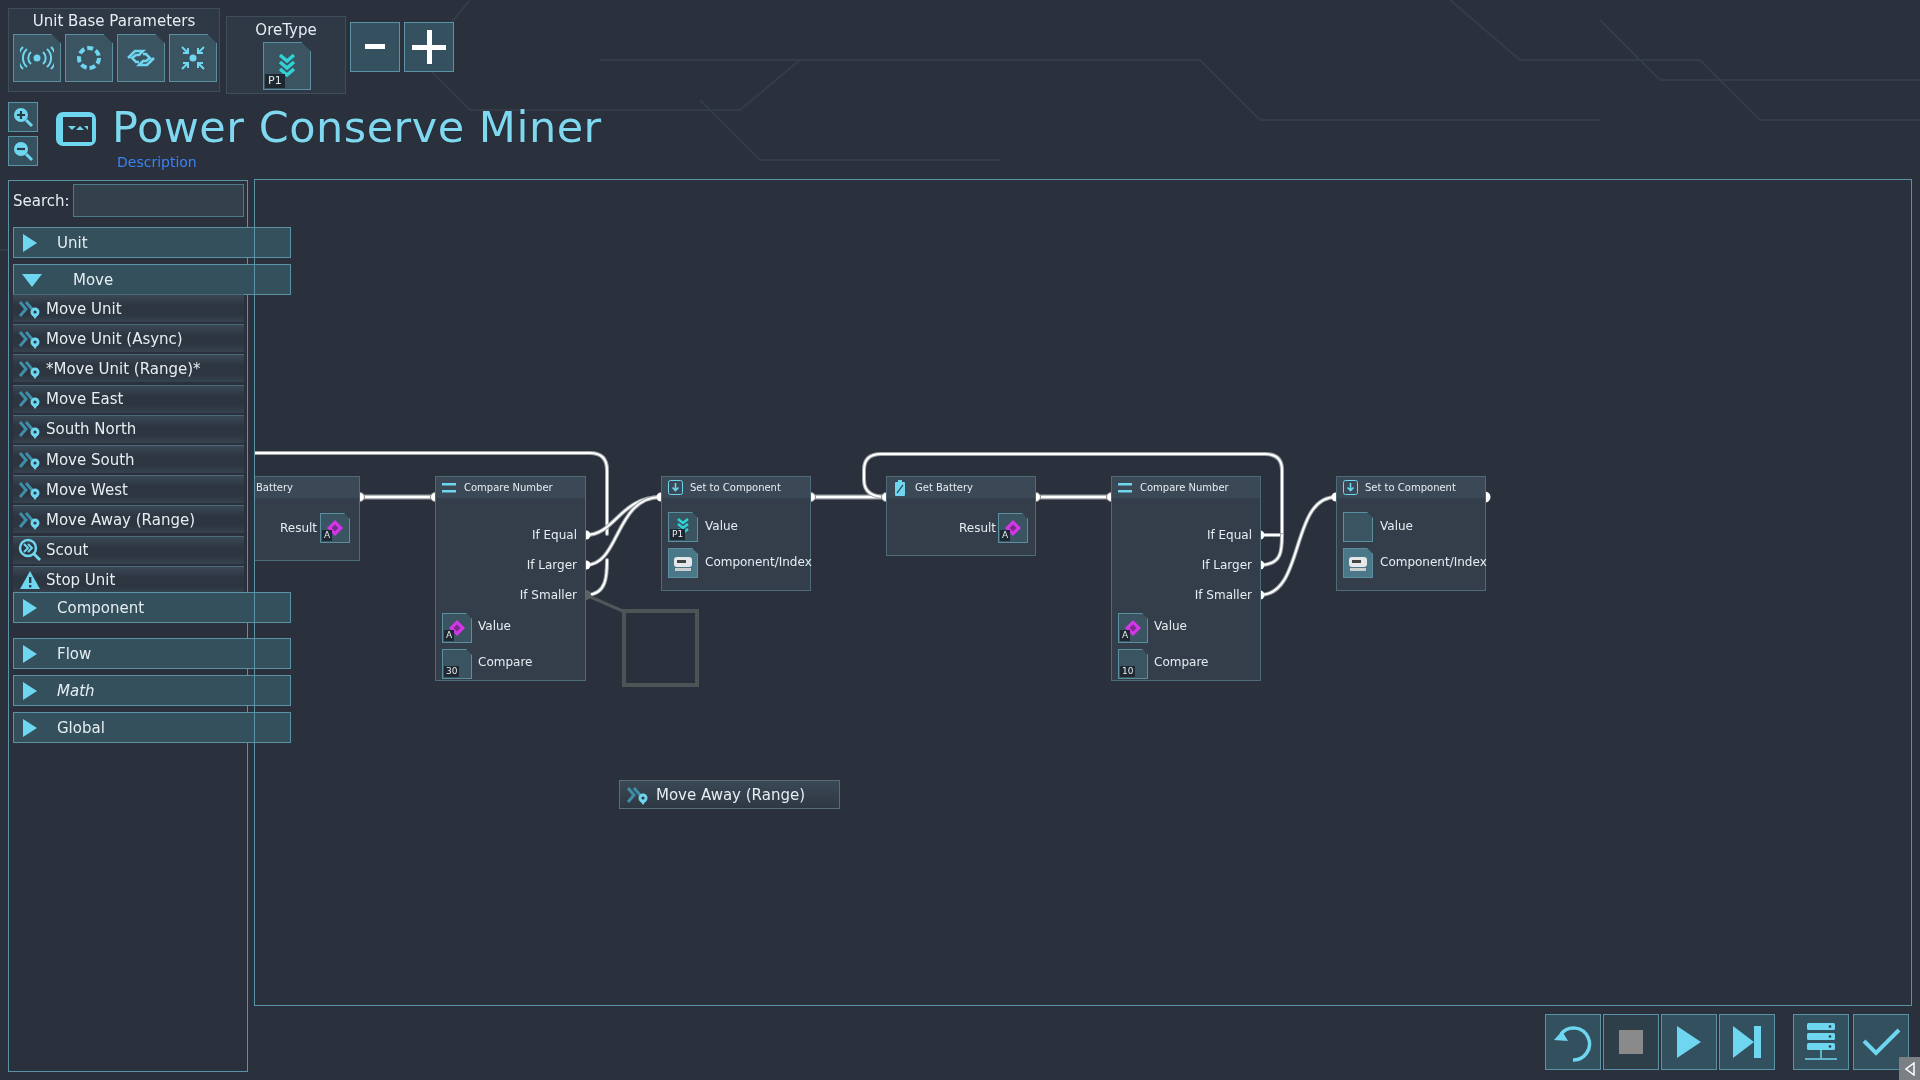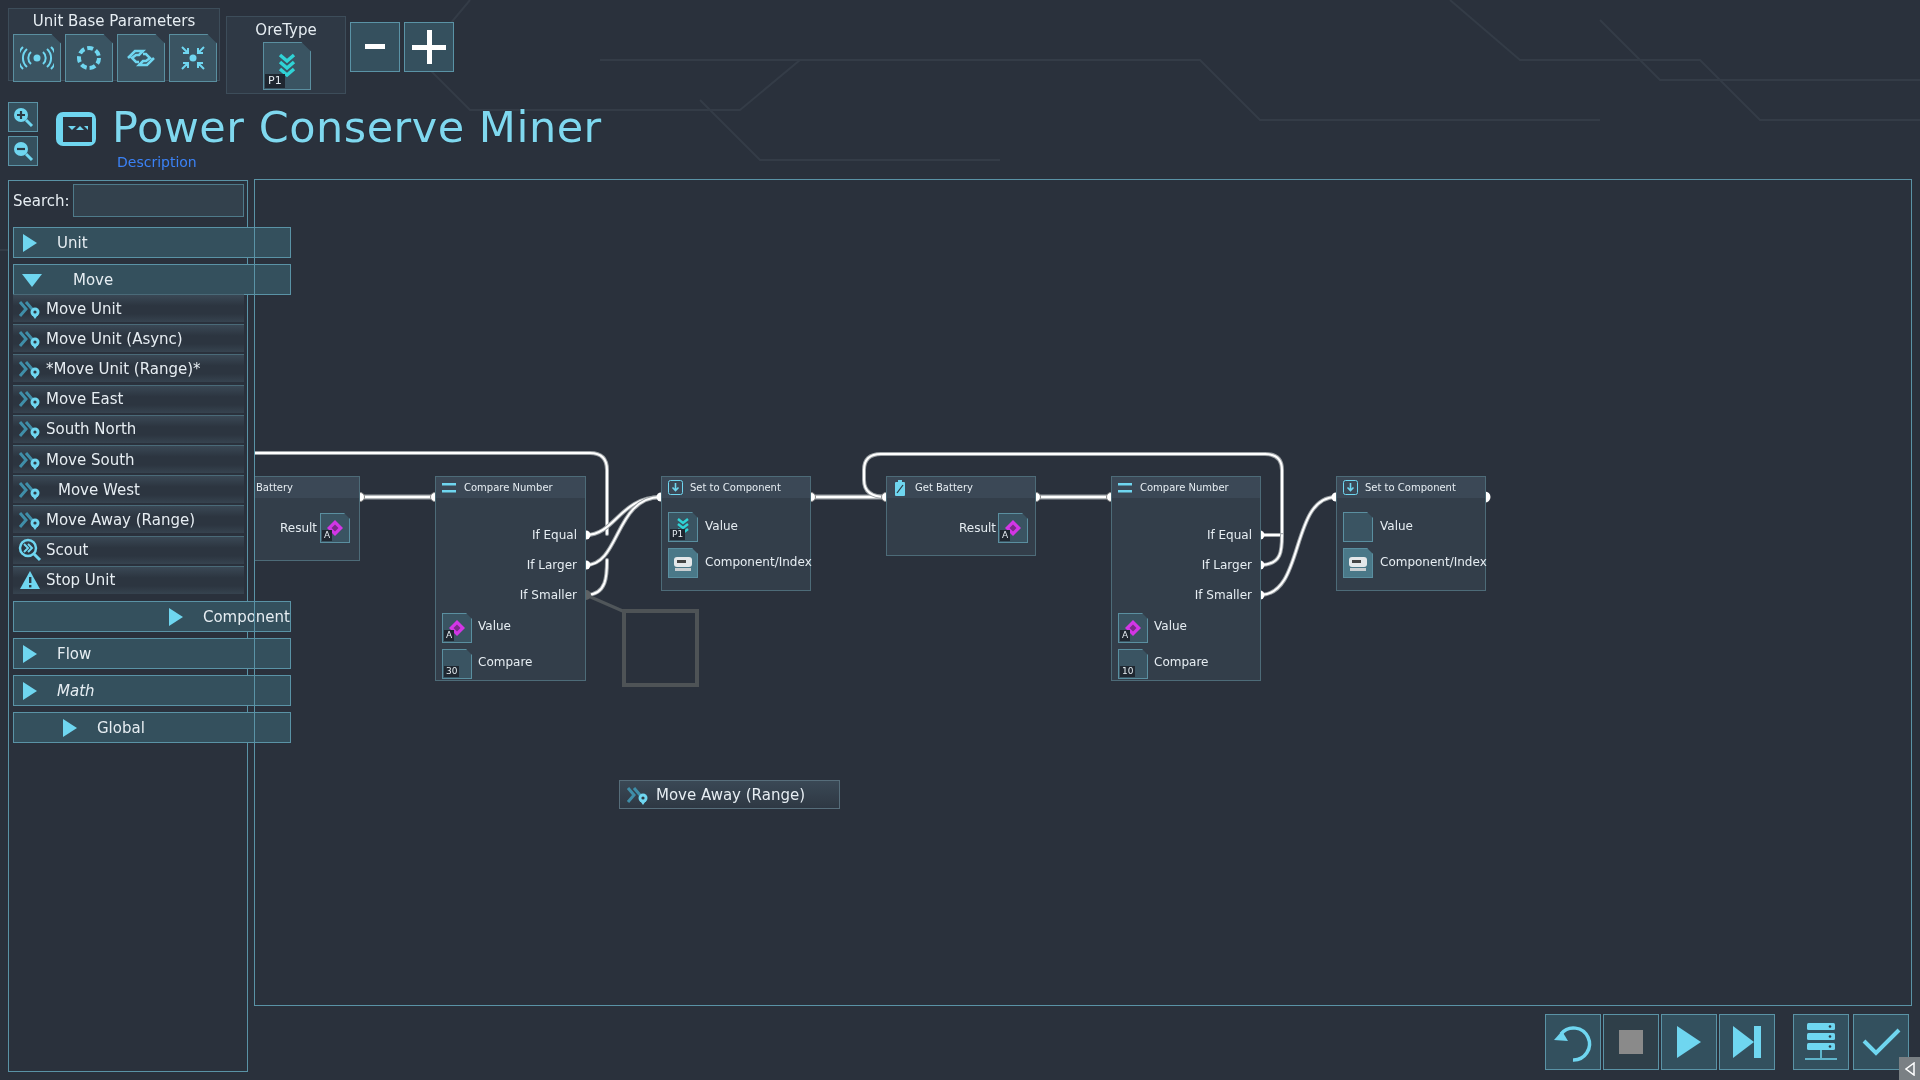--- a/index.html
+++ b/index.html
@@ -88,21 +88,21 @@
   <g stroke="#343c47" stroke-width="2" fill="none">
     <path d="M470 0 L420 60 L470 110 L740 110 L800 60 L1000 60"></path>
     <path d="M600 60 L1200 60 L1260 120 L1600 120"></path>
     <path d="M1450 0 L1520 60 L1700 60 L1760 120 L1920 120"></path>
     <path d="M700 100 L760 160 L1000 160"></path>
     <path d="M1600 20 L1660 80 L1920 80"></path>
     <path d="M0 250 L40 250"></path>
   </g>
 </svg>
 
-<div class="panel" style="left:8px;top:8px;width:212px;height:73px;padding-left:32px;">
+<div class="panel" style="left:8px;top:8px;width:212px;height:84px;padding-left:32px;">
   <div class="panel-title" style="top:3px;">Unit Base Parameters</div>
   <div class="tile" style="left:4px;top:25px;">
     <svg width="34" height="24" viewBox="0 0 34 24">
         <circle cx="17" cy="12" r="3.5" fill="#6fd6f0"></circle>
         <path d="M11 6 A8 8 0 0 0 11 18 M23 6 A8 8 0 0 1 23 18 M7 3 A12 12 0 0 0 7 21 M27 3 A12 12 0 0 1 27 21 M3 1 A15 15 0 0 0 3 23 M31 1 A15 15 0 0 1 31 23" stroke="#6fd6f0" stroke-width="2" fill="none"></path>
       </svg>
   </div>
   <div class="tile" style="left:56px;top:25px;">
     <svg width="30" height="30" viewBox="0 0 30 30">
         <circle cx="15" cy="15" r="10" stroke="#6fd6f0" stroke-width="4" fill="none" stroke-dasharray="6 3"></circle>
@@ -247,21 +247,21 @@
         <span class="ico">
           <svg width="24" height="20" viewBox="0 0 24 20">
             <path d="M2 3 L8 10 L2 17 M8 3 L14 10" stroke="#3f8ea8" stroke-width="3" fill="none"></path>
             <circle cx="17" cy="13" r="4.5" fill="#6fd6f0"></circle>
             <circle cx="17" cy="13" r="1.6" fill="#2c3a44"></circle>
             <path d="M13.5 15 L17 20 L20.5 15" fill="#6fd6f0"></path>
           </svg>
         </span>
         <span class="lbl">Move South</span>
       </div>
-      <div class="item" style="top: 294.2px; gap: 12px;">
+      <div class="item" style="top: 294.2px;">
         <span class="ico">
           <svg width="24" height="20" viewBox="0 0 24 20">
             <path d="M2 3 L8 10 L2 17 M8 3 L14 10" stroke="#3f8ea8" stroke-width="3" fill="none"></path>
             <circle cx="17" cy="13" r="4.5" fill="#6fd6f0"></circle>
             <circle cx="17" cy="13" r="1.6" fill="#2c3a44"></circle>
             <path d="M13.5 15 L17 20 L20.5 15" fill="#6fd6f0"></path>
           </svg>
         </span>
         <span class="lbl">Move West</span>
       </div>
@@ -291,21 +291,21 @@
           <svg width="22" height="20" viewBox="0 0 22 20">
             <path d="M11 1 L21 19 L1 19 Z" fill="#6fd6f0"></path>
             <rect x="10" y="7" width="2.4" height="6" fill="#2c3a44"></rect>
             <rect x="10" y="15" width="2.4" height="2.4" fill="#2c3a44"></rect>
           </svg>
         </span>
         <span class="lbl">Stop Unit</span>
       </div>
     </div>
 
-  <div class="cat" style="top:420px;justify-content:flex-end;">
+  <div class="cat" style="top:411px;">
     <span class="tri">
         <svg width="16" height="18">
           <path d="M1 0 L15 9 L1 18 Z" fill="#6fd6f0"></path>
         </svg>
       </span>
     <span class="lbl">Component</span>
   </div>
   <div class="cat" style="top:457px;">
     <span class="tri">
         <svg width="16" height="18">
@@ -315,21 +315,21 @@
     <span class="lbl">Flow</span>
   </div>
   <div class="cat" style="top:494px;font-style:italic;">
     <span class="tri">
         <svg width="16" height="18">
           <path d="M1 0 L15 9 L1 18 Z" fill="#6fd6f0"></path>
         </svg>
       </span>
     <span class="lbl">Math</span>
   </div>
-  <div class="cat" style="top:531px;padding-left:40px;">
+  <div class="cat" style="top:531px;">
     <span class="tri">
         <svg width="16" height="18">
           <path d="M1 0 L15 9 L1 18 Z" fill="#6fd6f0"></path>
         </svg>
       </span>
     <span class="lbl">Global</span>
   </div>
 </div>
 
 <div class="canvas">

